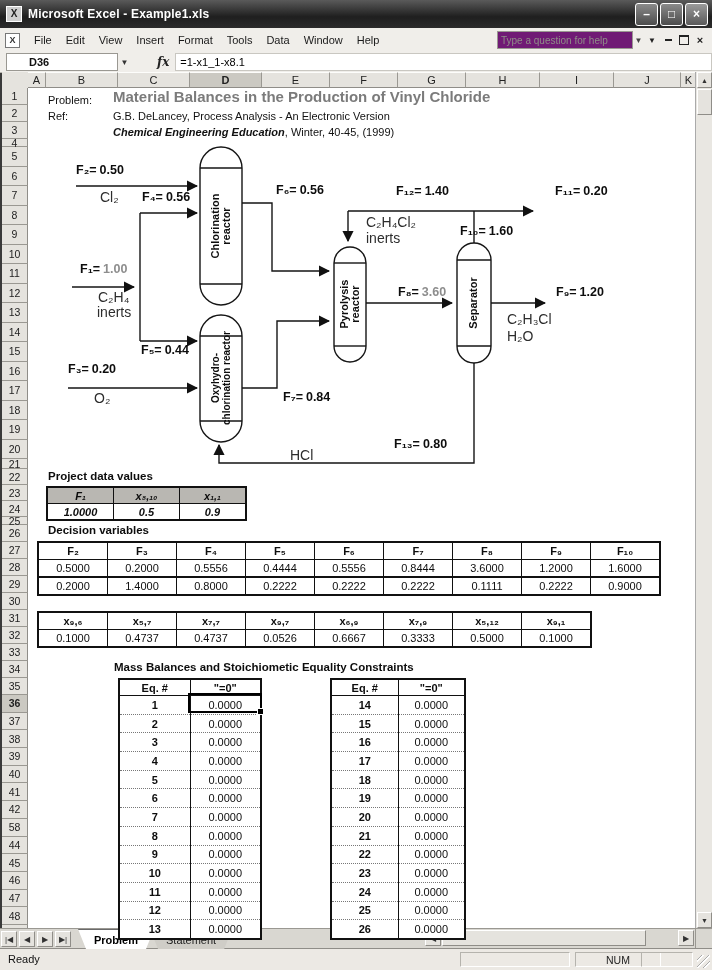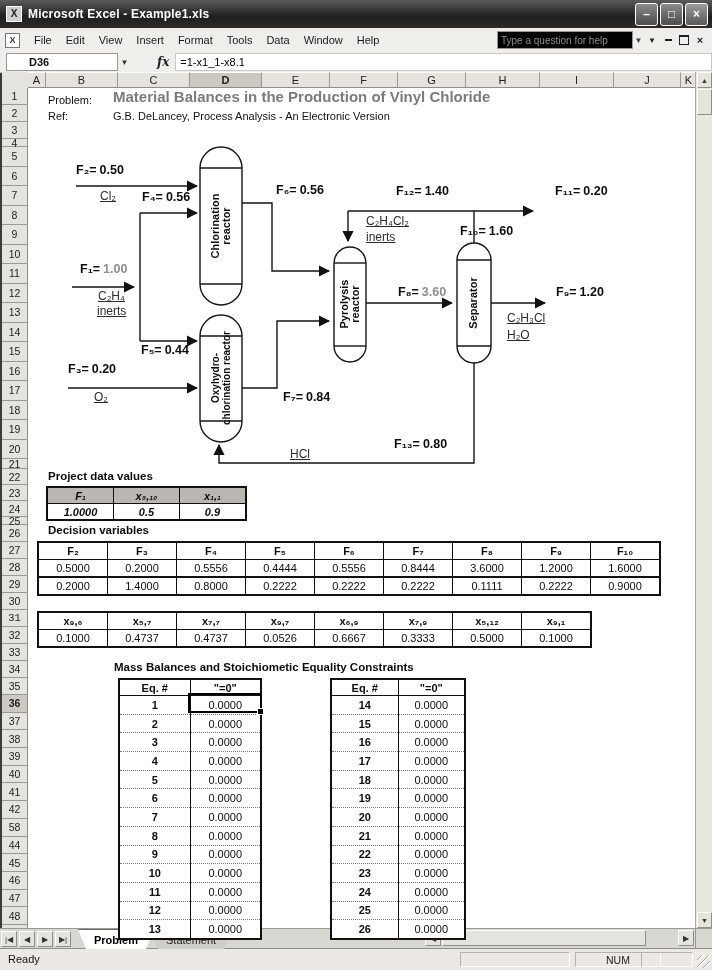--- a/index.html
+++ b/index.html
@@ -11,21 +11,21 @@
   #titlebar .appicon{width:14px;height:14px;margin:0 6px 0 6px;border:1px solid #fff;background:#cfcfcf;color:#222;font-size:10px;font-weight:bold;display:flex;align-items:center;justify-content:center;line-height:1;}
   #titlebar .ttl{font-size:12px;font-weight:bold;letter-spacing:.2px;}
   #titlebar .winbtns{margin-left:auto;display:flex;gap:2px;padding-right:4px;}
   .wbtn{width:21px;height:21px;border:1px solid #fff;border-radius:3px;background:linear-gradient(#8a8a8a,#4c4c4c);color:#fff;font-size:12px;font-weight:bold;display:flex;align-items:center;justify-content:center;line-height:1;}
   .wbtn.close{background:linear-gradient(#9a9a9a,#5a5a5a);}
 
   
   #menubar{position:absolute;left:0;top:28px;width:712px;height:24px;background:#f0eeea;border-bottom:1px solid #c9c7c1;display:flex;align-items:center;font-size:11px;color:#1a1a1a;}
   #menubar .sheeticon{width:13px;height:13px;border:1px solid #777;background:#fff;margin:0 7px 0 5px;font-size:9px;font-weight:bold;color:#333;display:flex;align-items:center;justify-content:center;}
   .menu-item{padding:3px 7px;white-space:nowrap;}
-  #helpbox{margin-left:auto;width:128px;height:16px;background:#000000;border:1px solid #9a9892;font-size:10px;color:#8f8d88;display:flex;align-items:center;padding:0 3px;white-space:nowrap;overflow:hidden;}
+  #helpbox{margin-left:auto;width:128px;height:16px;background:#701a75;border:1px solid #9a9892;font-size:10px;color:#8f8d88;display:flex;align-items:center;padding:0 3px;white-space:nowrap;overflow:hidden;}
   #helpdrop{width:11px;height:18px;font-size:8px;color:#444;display:flex;align-items:center;justify-content:center;}
   .mini-ctl{width:16px;height:16px;display:flex;align-items:center;justify-content:center;color:#222;font-size:11px;font-weight:bold;}
   .mini-min{width:7px;height:2px;background:#222;}
   .mini-restore{width:8px;height:7px;border:1px solid #222;border-top:2px solid #222;}
 
   
   #formulabar{position:absolute;left:0;top:52px;width:712px;height:20px;background:#f0eeea;border-bottom:1px solid #b7b5af;display:flex;align-items:center;font-size:11px;}
   #namebox{width:88px;height:16px;background:#fff;border:1px solid #9a9892;margin-left:6px;display:flex;align-items:center;padding-left:22px;font-weight:bold;color:#111;}
   #namedrop{width:13px;height:18px;display:flex;align-items:center;justify-content:center;font-size:8px;color:#333;}
   #fxicon{margin:0 6px 0 26px;font-family:"DejaVu Serif",serif;font-style:italic;font-weight:bold;font-size:12px;color:#222;}
@@ -38,21 +38,21 @@
   .colhead.sel,.rowhead.sel{background:#cbc9c2;font-weight:bold;}
   #rowstrip{position:absolute;left:2px;top:88px;width:26px;height:840px;overflow:hidden;}
   .rowhead{width:26px;background:#e5e3de;border-right:1px solid #8f8d88;border-bottom:1px solid #9a9892;font-size:10.5px;color:#222;display:flex;align-items:center;justify-content:center;box-sizing:border-box;}
 
   
   #sheetbg{position:absolute;left:28px;top:88px;width:667px;height:840px;background:#ffffff;}
   #diagram-svg{position:absolute;left:0;top:0;width:712px;height:970px;z-index:1;pointer-events:none;}
   .flabel{position:absolute;z-index:2;font-weight:bold;font-size:12.5px;white-space:nowrap;color:#0d0d0d;}
   .flabel .val{margin-left:3px;}
   .flabel .val.gray{color:#8d8d8d;}
-  .chem{position:absolute;z-index:2;font-size:12px;color:#2d2d2d;white-space:nowrap;text-decoration:underline;}
+  .chem{position:absolute;z-index:2;font-size:14px;color:#2d2d2d;white-space:nowrap;}
   .rxlabel{position:absolute;z-index:2;display:flex;flex-direction:column;align-items:center;justify-content:center;transform:rotate(-90deg);font-weight:bold;font-size:11px;line-height:11.5px;text-align:center;color:#0d0d0d;}
   .rxlabel.small{font-size:10px;line-height:11px;}
 
   #prob-label,#ref-label{position:absolute;z-index:2;font-size:11px;color:#111;}
   #main-title{position:absolute;z-index:2;font-size:15px;font-weight:bold;color:#7b7b7b;white-space:nowrap;}
   .refline{position:absolute;z-index:2;font-size:11px;color:#111;white-space:nowrap;}
   .refline .it{font-style:italic;font-weight:bold;}
 
   .secttitle{position:absolute;z-index:2;font-size:11.5px;font-weight:bold;color:#0d0d0d;white-space:nowrap;}
 
@@ -180,21 +180,21 @@
       <div class="rowhead" style="height: 10px;">21</div>
       <div class="rowhead" style="height: 16px;">22</div>
       <div class="rowhead" style="height: 16px;">23</div>
       <div class="rowhead" style="height: 16px;">24</div>
       <div class="rowhead" style="height: 8px;">25</div>
       <div class="rowhead" style="height: 17px;">26</div>
       <div class="rowhead" style="height: 17px;">27</div>
       <div class="rowhead" style="height: 17px;">28</div>
       <div class="rowhead" style="height: 17px;">29</div>
       <div class="rowhead" style="height: 17px;">30</div>
-      <div class="rowhead" style="height: 17px; font-family: Liberation Mono, monospace;">31</div>
+      <div class="rowhead" style="height: 17px;">31</div>
       <div class="rowhead" style="height: 17px;">32</div>
       <div class="rowhead" style="height: 17px;">33</div>
       <div class="rowhead" style="height: 17px;">34</div>
       <div class="rowhead" style="height: 17px;">35</div>
       <div class="rowhead sel" style="height: 17.7px;">36</div>
       <div class="rowhead" style="height: 17.7px;">37</div>
       <div class="rowhead" style="height: 17.7px;">38</div>
       <div class="rowhead" style="height: 17.7px;">39</div>
       <div class="rowhead" style="height: 17.7px;">40</div>
       <div class="rowhead" style="height: 17.7px;">41</div>
@@ -284,20 +284,23 @@
   <div class="flabel" style="left:555px;top:184px;"><span>F₁₁=</span><span class="val">0.20</span></div>
   <div class="chem" style="left:366px;top:214px;">C₂H₄Cl₂</div>
   <div class="chem" style="left:366px;top:230px;">inerts</div>
   <div class="flabel" style="left:394px;top:437px;"><span>F₁₃=</span><span class="val">0.80</span></div>
   <div class="chem" style="left:290px;top:447px;">HCl</div>
 
   <div id="prob-label" style="left:48px;top:94px;">Problem:</div>
   <div id="main-title" style="left:113px;top:88px;">Material Balances in the Production of Vinyl Chloride</div>
   <div id="ref-label" style="left:48px;top:110px;">Ref:</div>
   <div class="refline" style="left:113px;top:110px;">G.B. DeLancey, Process Analysis - An Electronic Version</div>
+  <div class="refline" style="left:113px;top:126px;">
+    <span class="it">Chemical Engineering Education</span><span>, Winter, 40-45, (1999)</span>
+  </div>
 
   <div class="secttitle" style="left:48px;top:470px;">Project data values</div>
   <table class="projtbl" id="projtbl" style="left:46px;top:486px;font-style:italic;">
       <tbody>
         <tr class="hd">
           <td>F₁</td>
           <td>x₈,₁₀</td>
           <td>x₁,₁</td>
         </tr>
         <tr class="vals">

